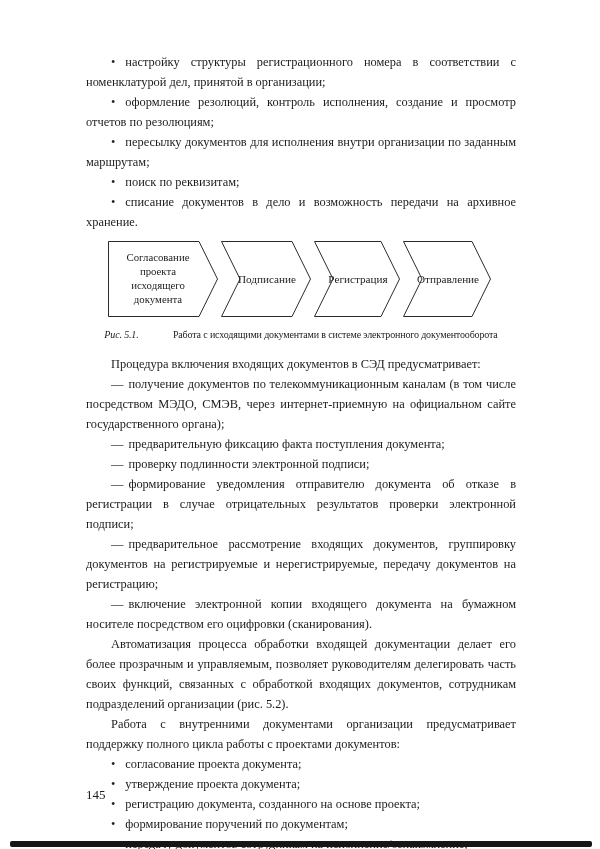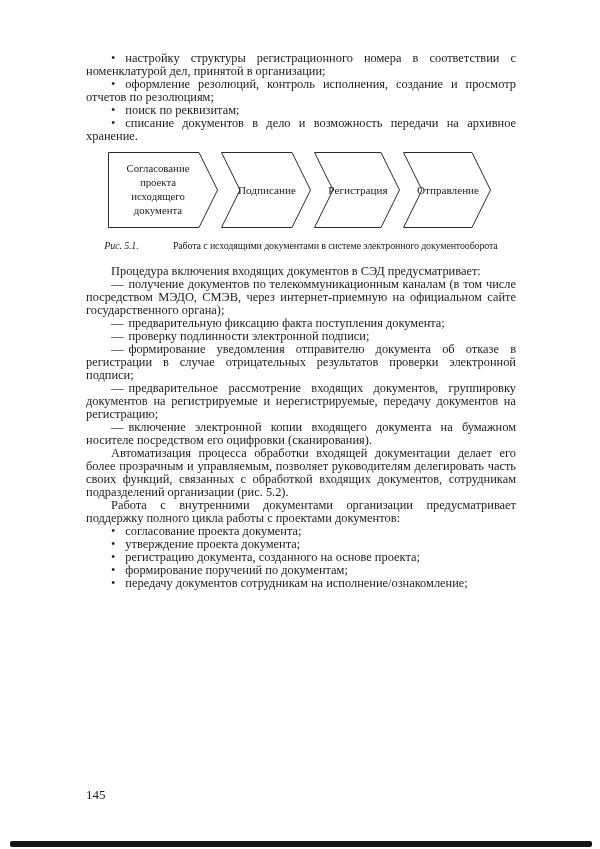--- a/index.html
+++ b/index.html
@@ -12,21 +12,21 @@
     position: relative;
     overflow: hidden;
   }
   .text-block {
     position: absolute;
     left: 86px; top: 52px; width: 430px;
   }
   .para {
     margin: 0;
     font-size: 12.4px;
-    line-height: 13px;
+    line-height: 20px;
     text-align: justify;
     text-indent: 25px;
     hyphens: auto;
   }
   .mk-b { padding-right: 10px; }
   .mk-d { padding-right: 5px; }
 
   
   .figure { margin: 9px 0 14px 0; }
   .stages { display: flex; gap: 3px; margin-left: 22px; }
@@ -65,20 +65,21 @@
     border-radius: 2px;
   }
 </style>
 </head>
 <body>
 
 <div class="text-block">
 
   <p class="para"><span class="mk-b">•</span><span>настройку структуры регистрационного номера в соответствии с номенклатурой дел, принятой в организации;</span></p>
   <p class="para"><span class="mk-b">•</span><span>оформление резолюций, контроль исполнения, создание и просмотр отчетов по резолюциям;</span></p>
+  <p class="para"><span class="mk-b">•</span><span>пересылку документов для исполнения внутри организации по заданным маршрутам;</span></p>
   <p class="para"><span class="mk-b">•</span><span>поиск по реквизитам;</span></p>
   <p class="para"><span class="mk-b">•</span><span>списание документов в дело и возможность передачи на архивное хранение.</span></p>
 
   <figure class="figure" style="margin-left:0;margin-right:0;">
     <div class="stages">
       <div class="stage" style="width:110px">
         <svg width="110" height="76">
           <polygon points="0.5,0.5 91,0.5 109.5,38 91,75.5 0.5,75.5" fill="#ffffff" stroke="#2b2b2b" stroke-width="1"></polygon>
         </svg>
         <div class="stage-label first">Согласование проекта исходящего документа</div>

